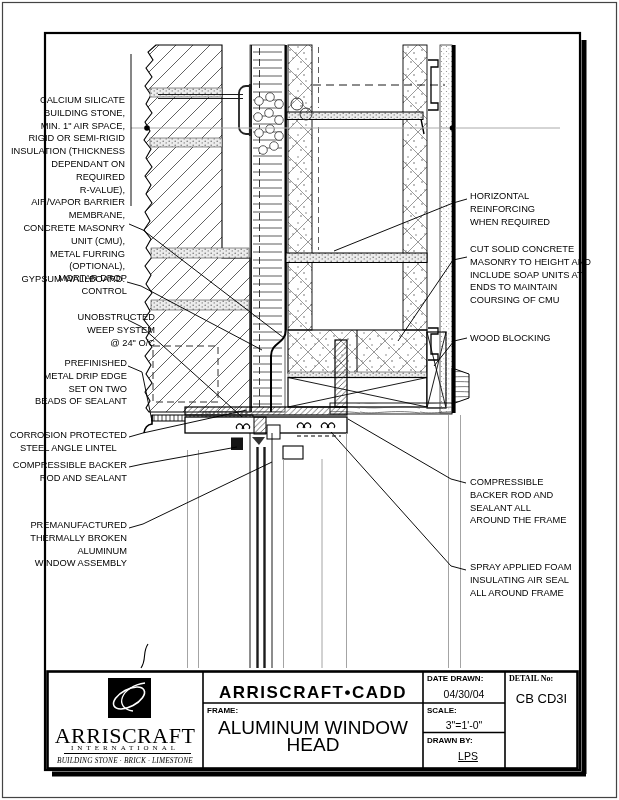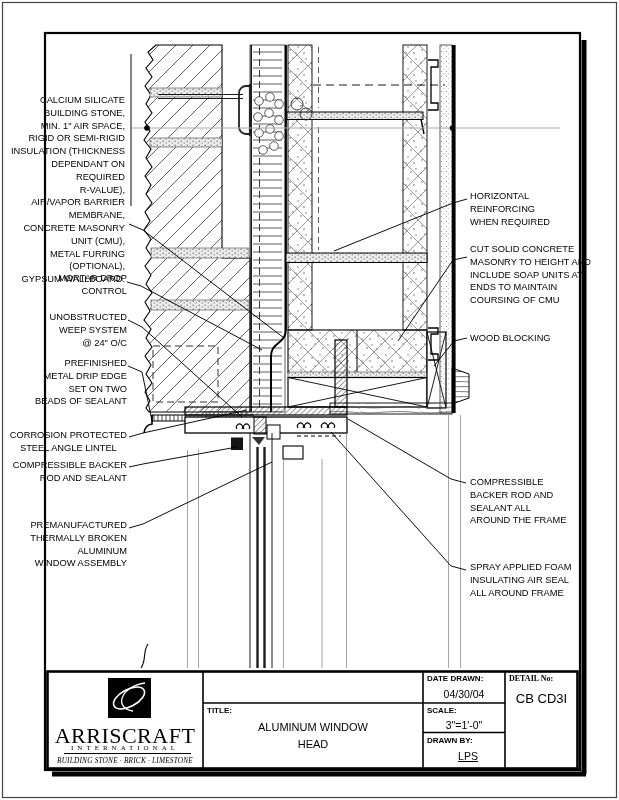--- a/index.html
+++ b/index.html
@@ -8,21 +8,21 @@
   #linework{position:absolute;left:0;top:0;}
   .callout{position:absolute;font-size:9.3px;line-height:12.8px;white-space:pre-line;
            letter-spacing:0;color:#000;}
   .callout.ra{text-align:right;}
   .callout.la{text-align:left;}
   .tb-label{position:absolute;font-size:8px;font-weight:bold;letter-spacing:0;}
   .tb-value{position:absolute;font-size:10.5px;text-align:center;}
   .cadd{position:absolute;left:203px;top:683px;width:220px;text-align:center;
         font-size:17px;font-weight:bold;letter-spacing:1.5px;}
   .dwg-title{position:absolute;left:203px;top:719px;width:220px;text-align:center;
-             font-size:11px;line-height:17px;white-space:pre-line;}
+             font-size:19px;line-height:17px;white-space:pre-line;}
   .detail-code{position:absolute;left:505px;top:691px;width:73px;text-align:center;font-size:13px;}
   .detail-num{position:absolute;left:503px;top:718px;width:77px;text-align:center;
               font-size:44px;letter-spacing:-2px;}
   .logo-box{position:absolute;left:108px;top:678px;width:43px;height:40px;background:#000;}
   .brand-name{position:absolute;left:47px;top:723px;width:156px;text-align:center;
               font-family:"Liberation Serif",serif;font-size:22px;letter-spacing:.5px;}
   .brand-sub{position:absolute;left:47px;top:744px;width:156px;text-align:center;
              font-family:"Liberation Serif",serif;font-size:7px;letter-spacing:4px;}
   .brand-rule{position:absolute;left:64px;top:753px;width:127px;height:1px;background:#000;}
   .brand-tag{position:absolute;left:47px;top:756px;width:156px;text-align:center;
@@ -211,21 +211,21 @@
 INSULATION (THICKNESS
 DEPENDANT ON REQUIRED
 R-VALUE),
 AIR/VAPOR BARRIER
 MEMBRANE,
 CONCRETE MASONRY UNIT (CMU),
 METAL FURRING (OPTIONAL),
 GYPSUM WALLBOARD.</div>
   <div class="callout ra" style="right:492px; top:272px;">MORTAR DROP
 CONTROL</div>
-  <div class="callout ra" style="right:492px; top:311px;margin-left:17px;">UNOBSTRUCTED
+  <div class="callout ra" style="right:464px; top:311px;margin-left:17px;">UNOBSTRUCTED
 WEEP SYSTEM
 @ 24" O/C</div>
   <div class="callout ra" style="right:492px; top:357px;">PREFINISHED
 METAL DRIP EDGE
 SET ON TWO
 BEADS OF SEALANT</div>
   <div class="callout ra" style="right:492px; top:429px;text-align:center;">CORROSION PROTECTED
 STEEL ANGLE LINTEL</div>
   <div class="callout ra" style="right:492px; top:459px;">COMPRESSIBLE BACKER
 ROD AND SEALANT</div>
@@ -255,22 +255,23 @@
     <svg width="43" height="40" viewBox="0 0 43 40">
       <ellipse cx="21" cy="20" rx="17" ry="8.5" transform="rotate(-28 21 20)" stroke="#fff" stroke-width="1.6" fill="none"></ellipse>
       <path d="M37,5 C13,8 5,30 25,33" stroke="#fff" stroke-width="1.3" fill="none"></path>
     </svg>
   </div>
   <div class="brand-name">ARRISCRAFT</div>
   <div class="brand-sub">INTERNATIONAL</div>
   <div class="brand-rule"></div>
   <div class="brand-tag">BUILDING STONE · BRICK · LIMESTONE</div>
 
-
-  <div class="tb-label" style="left:207px; top:706px;">TITLE:</div>
+  <div class="cadd">ARRISCRAFT•CADD</div>
+
+  <div class="tb-label" style="left:207px; top:706px;">FRAME:</div>
   <div class="dwg-title">ALUMINUM WINDOW
 HEAD</div>
 
   <div class="tb-label" style="left:427px; top:674px;">DATE DRAWN:</div>
   <div class="tb-value" style="left:423px; top:688px; width:82px;">04/30/04</div>
   <div class="tb-label" style="left:427px; top:706px;">SCALE:</div>
   <div class="tb-value" style="left:423px; top:719px; width:82px;">3"=1'-0"</div>
   <div class="tb-label" style="left:427px; top:736px;">DRAWN BY:</div>
   <div class="tb-value" style="left:423px; top:750px; width:90px;text-decoration:underline;">LPS</div>
 

